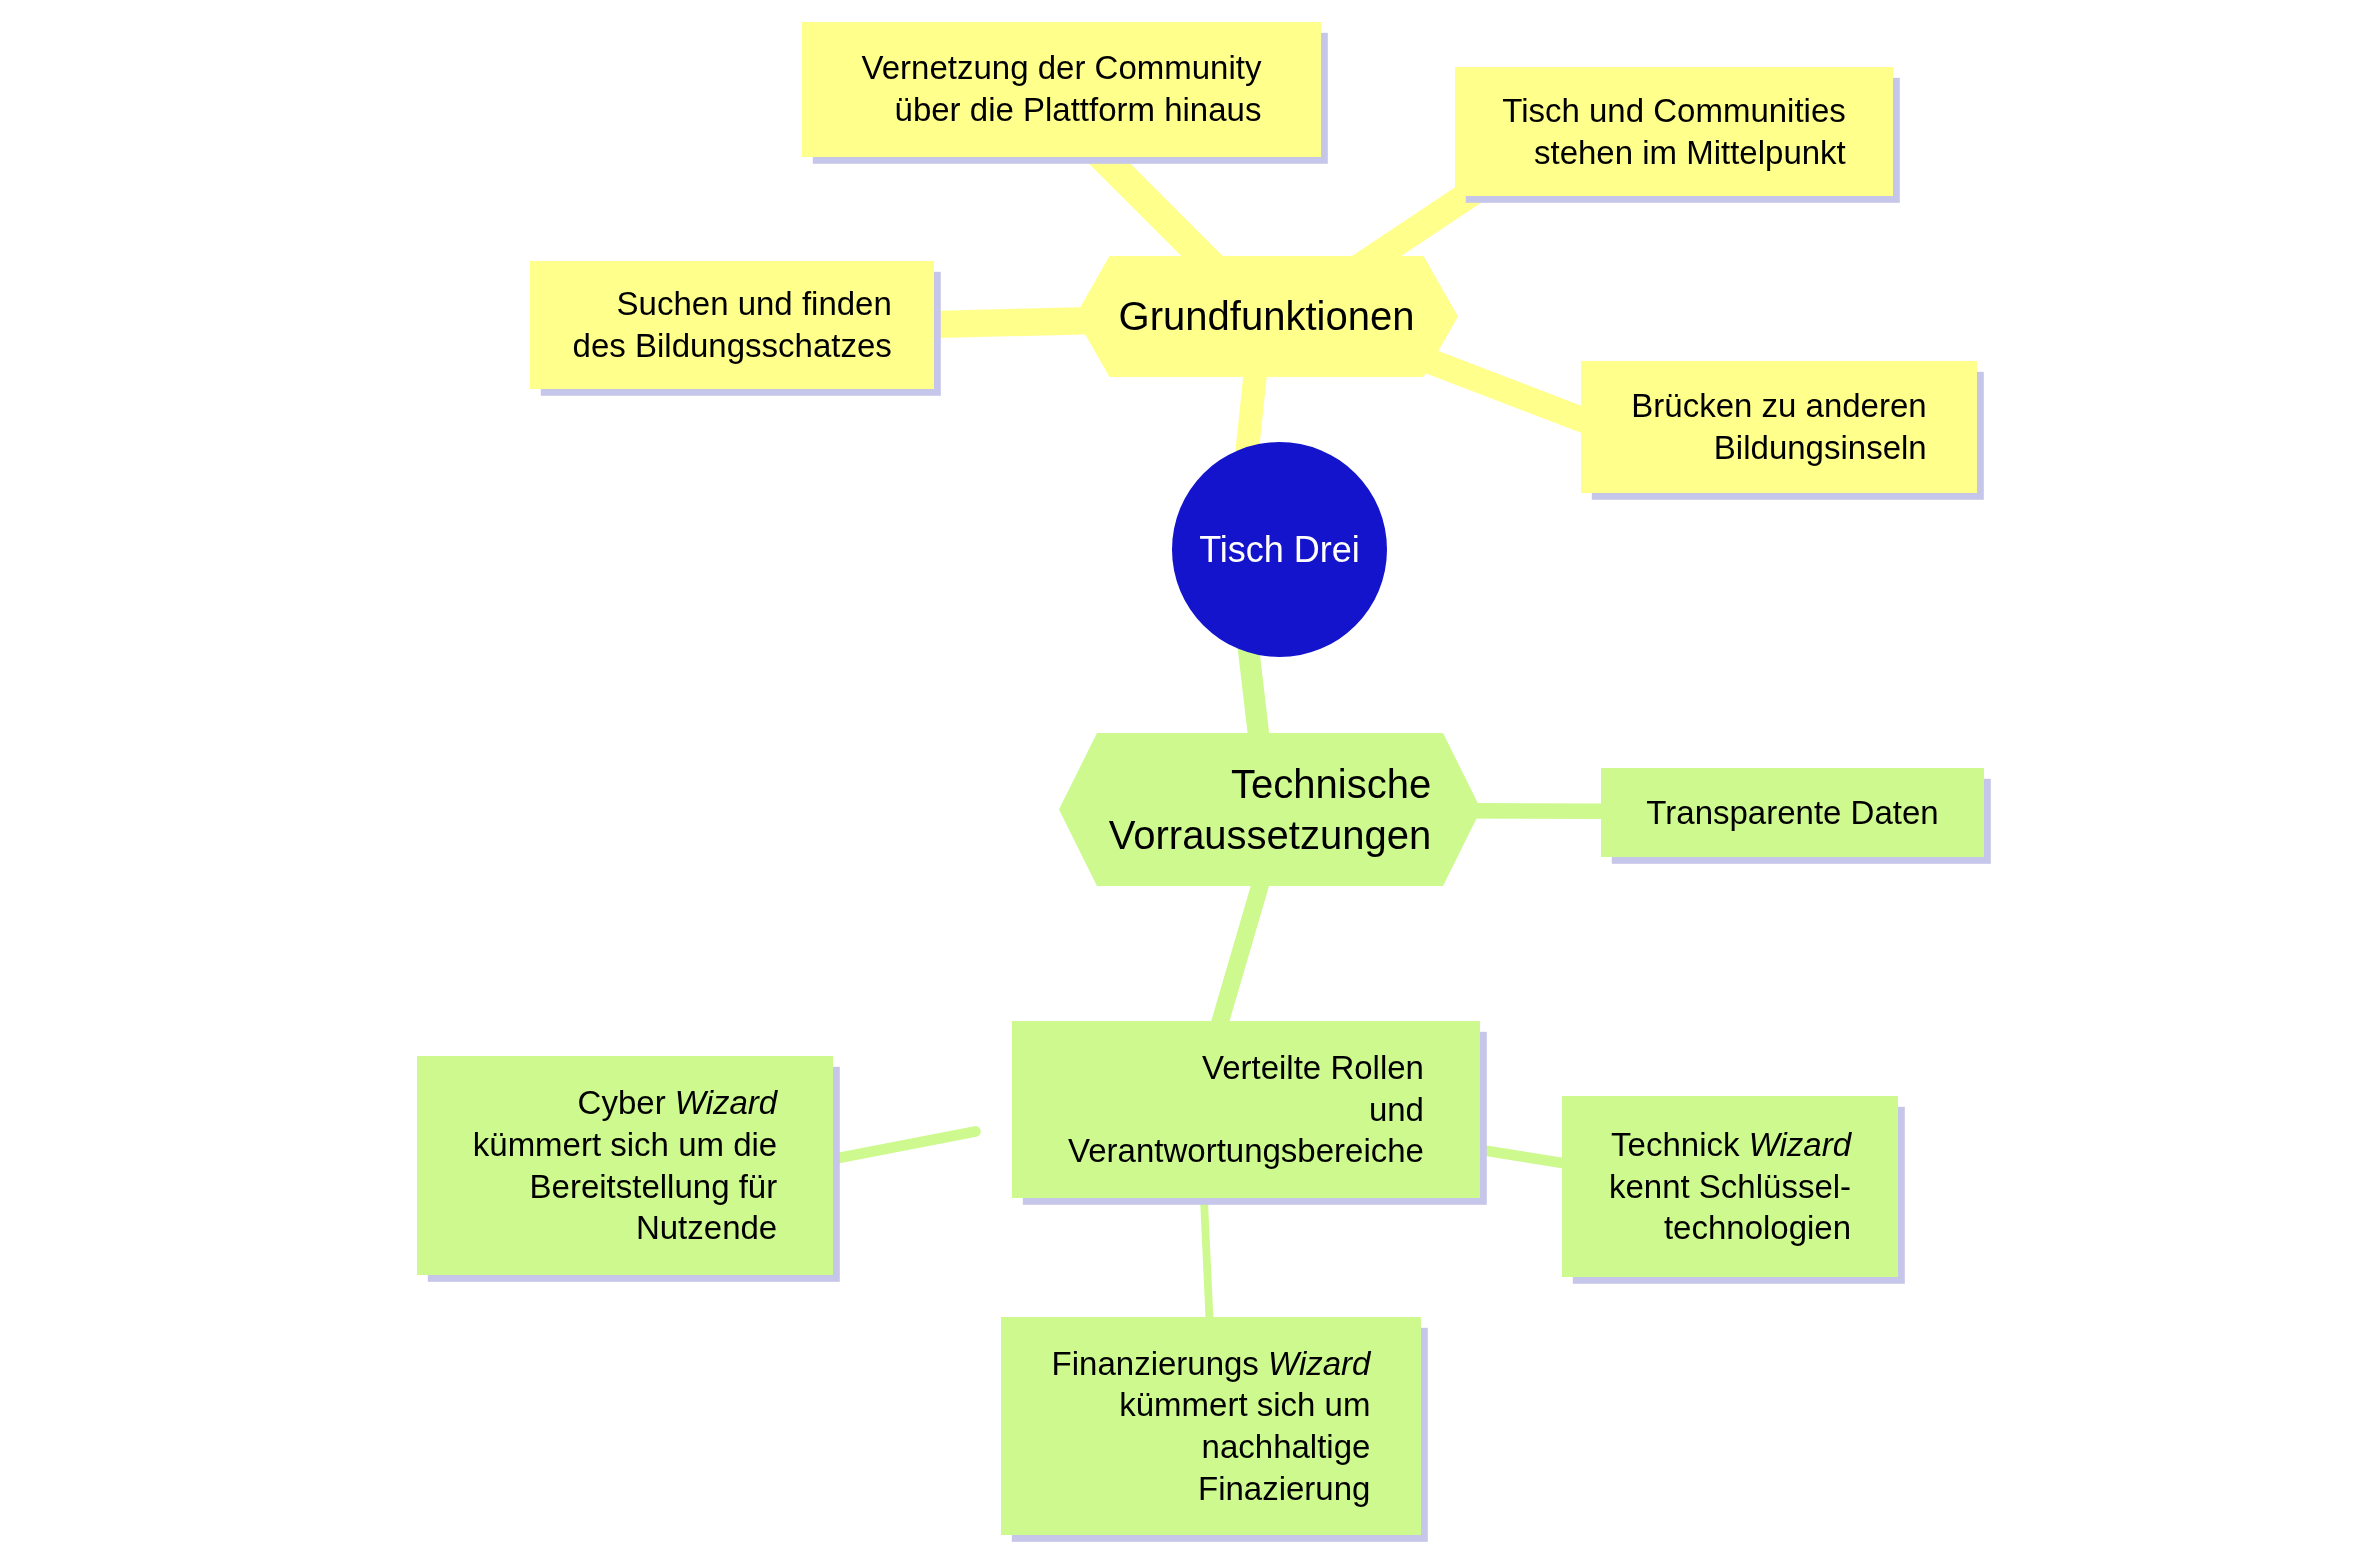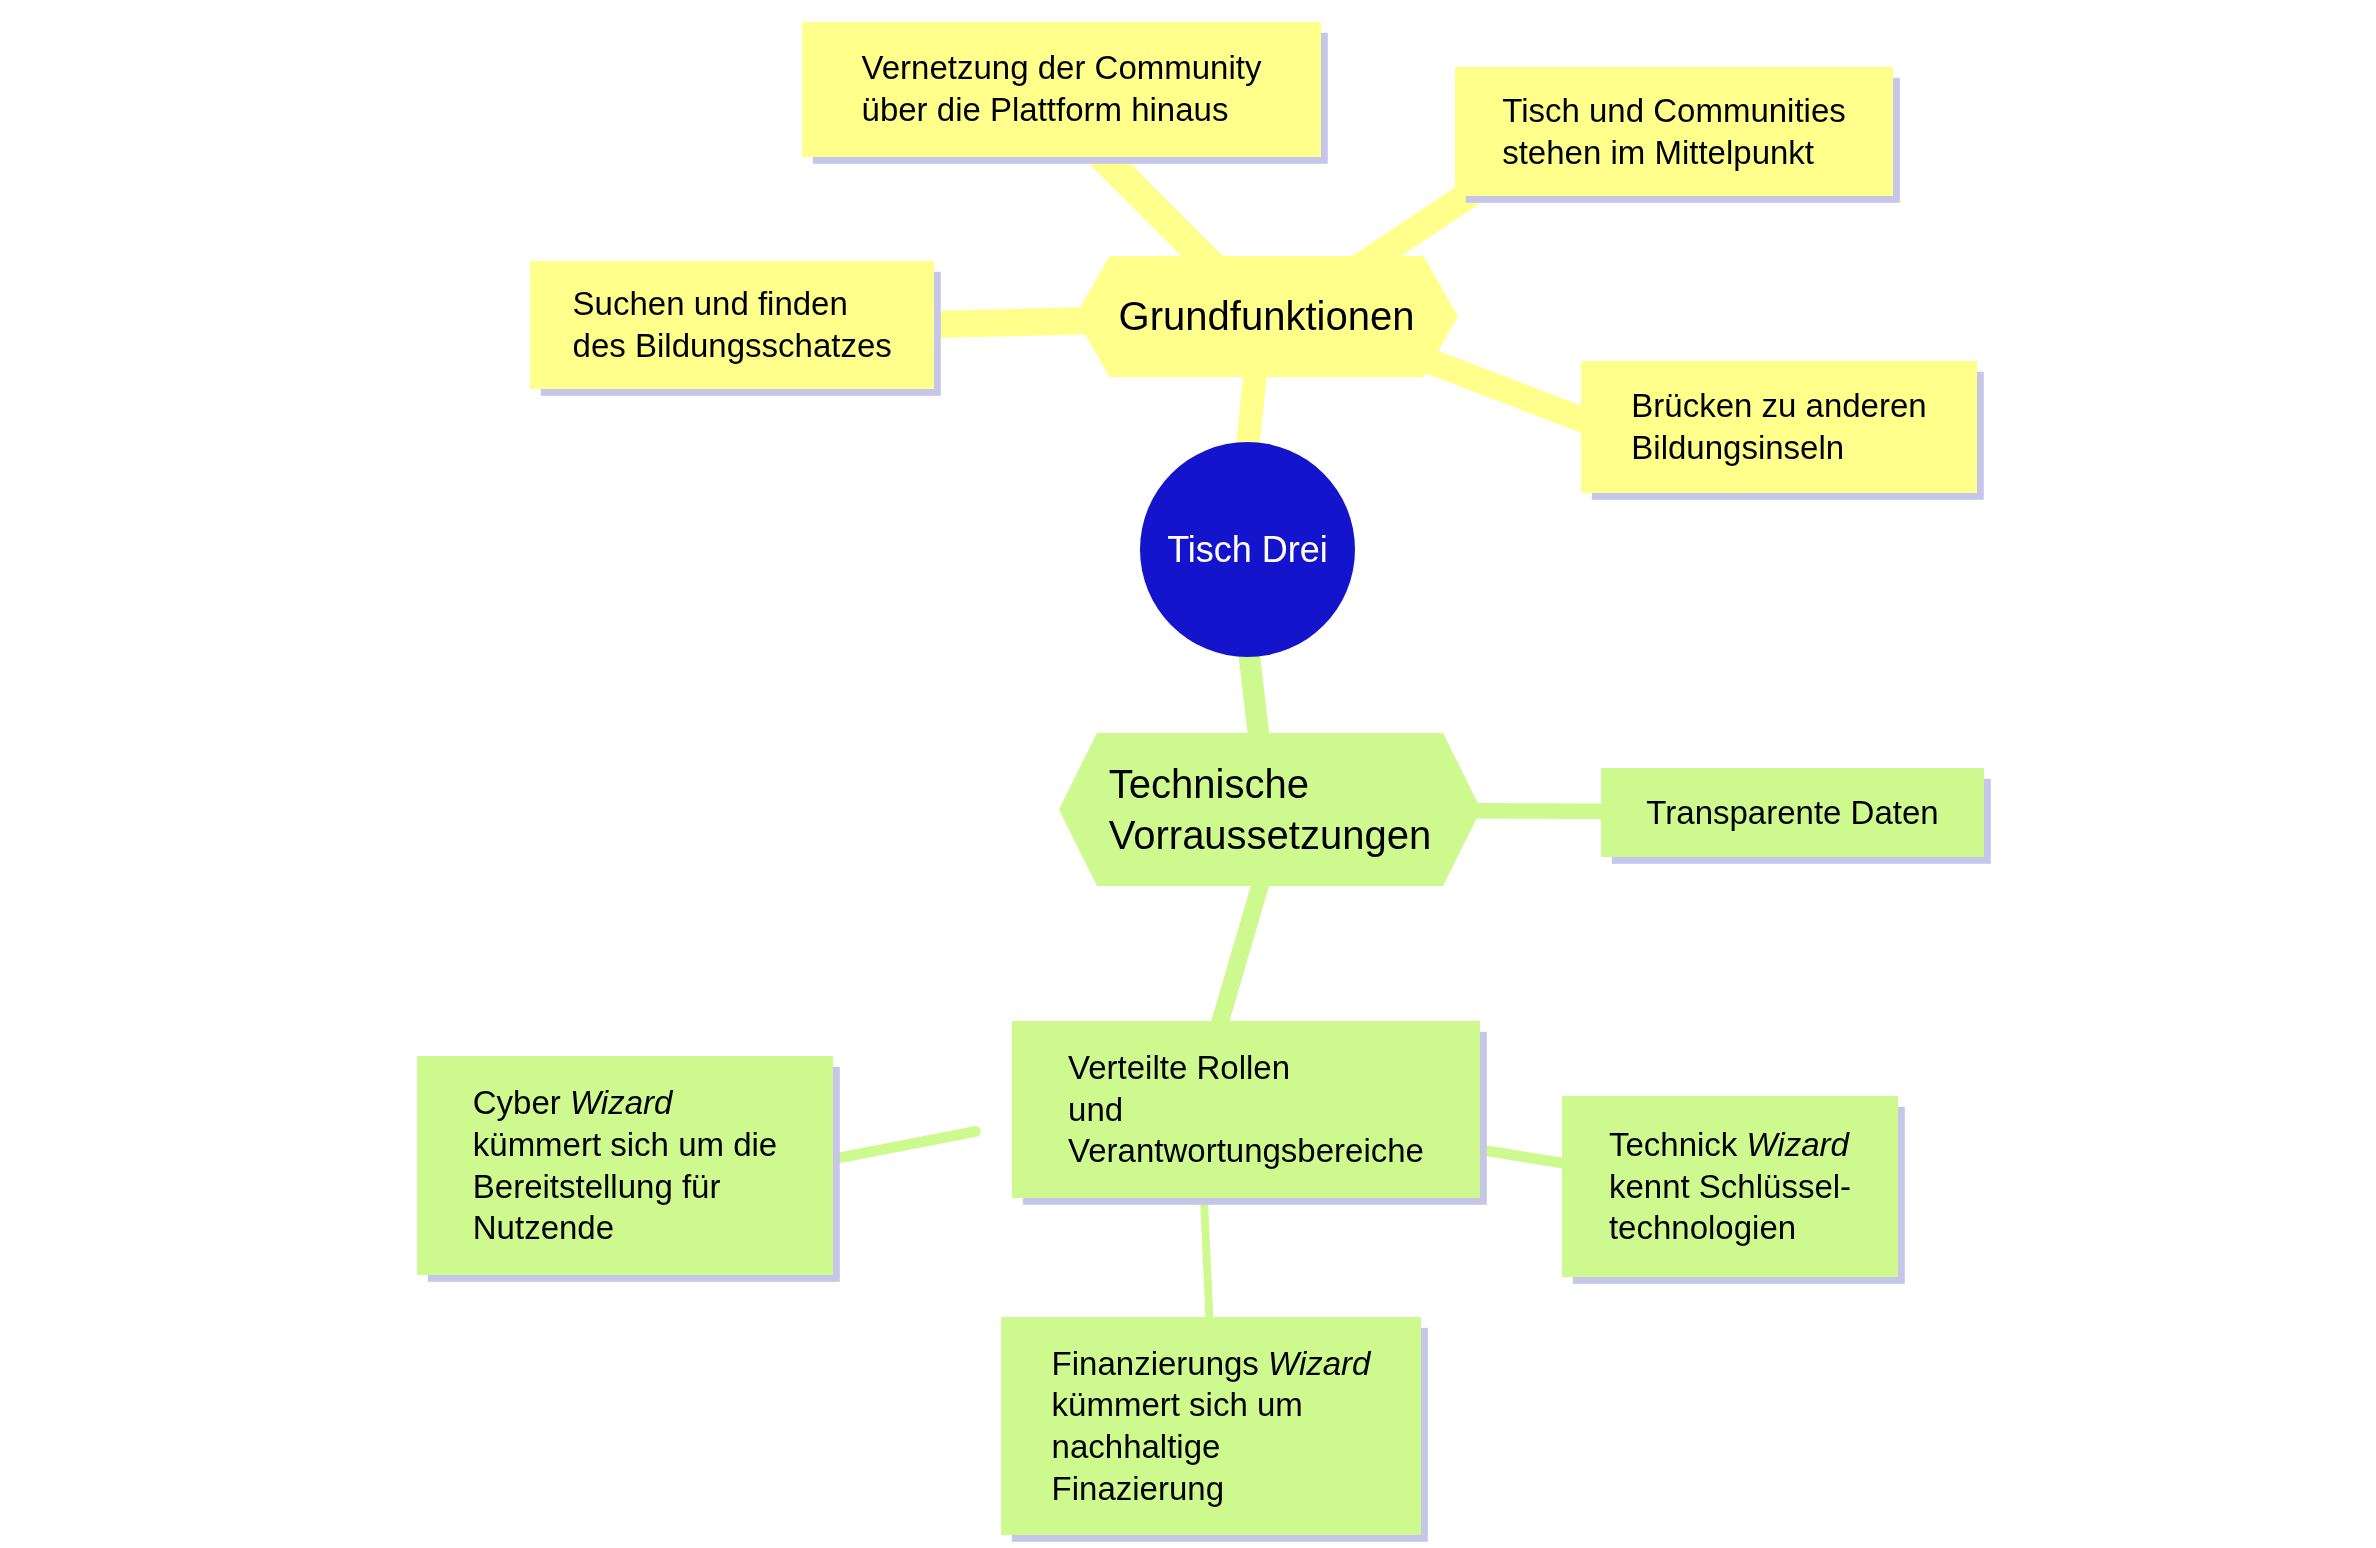--- a/index.html
+++ b/index.html
@@ -20,21 +20,21 @@
     left: 0; top: 0;
     width: 2377px; height: 1549px;
     z-index: 0;
   }
   .node {
     position: absolute;
     z-index: 1;
     display: flex;
     align-items: center;
     justify-content: center;
-    text-align: left;
+    text-align: right;
     color: #000000;
     font-size: 33px;
     line-height: 1.26;
     white-space: pre-line;
     box-sizing: border-box;
     padding: 9.8px 15.6px;
   }
   .rect { 
     box-shadow: 8.8px 8.8px 0 -2px #c6c6ea;
   }
@@ -90,21 +90,21 @@
 
   <div class="node hex yellow" style="left:1075px; top:256px; width:383px; height:121px;">
     <span>Grundfunktionen</span>
   </div>
 
   <div class="node rect yellow" style="left:1581px; top:361px; width:396px; height:132px;">
     <span>Brücken zu anderen
 Bildungsinseln</span>
   </div>
 
-  <div class="node root-circle" style="left:1140px; top:442px; width:215px; height:215px;">
+  <div class="node root-circle" style="left:1172px; top:442px; width:215px; height:215px;">
     <span>Tisch Drei</span>
   </div>
 
   <div class="node hex green" style="left:1059px; top:733px; width:422px; height:153px;">
     <span>Technische
 Vorraussetzungen</span>
   </div>
 
   <div class="node rect green" style="left:1601px; top:768px; width:383px; height:89px;">
     <span>Transparente Daten</span>

